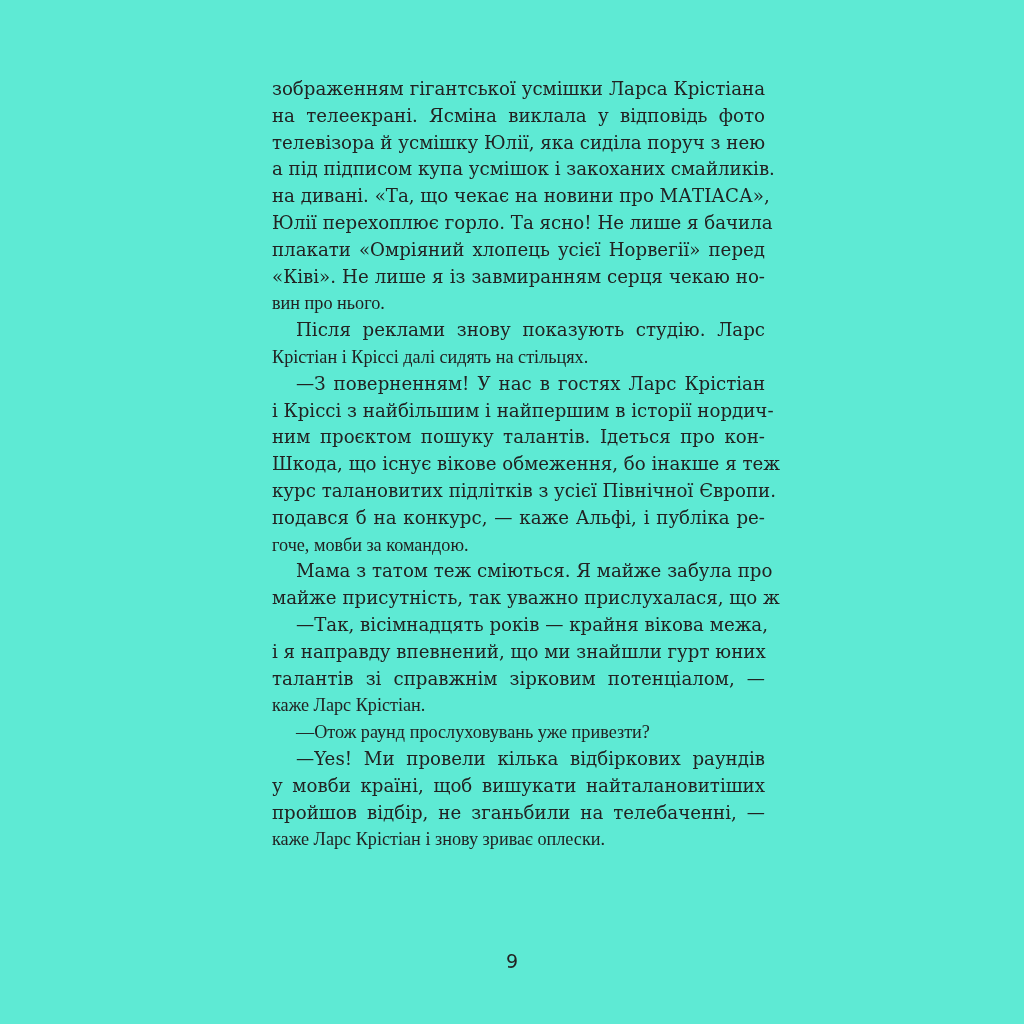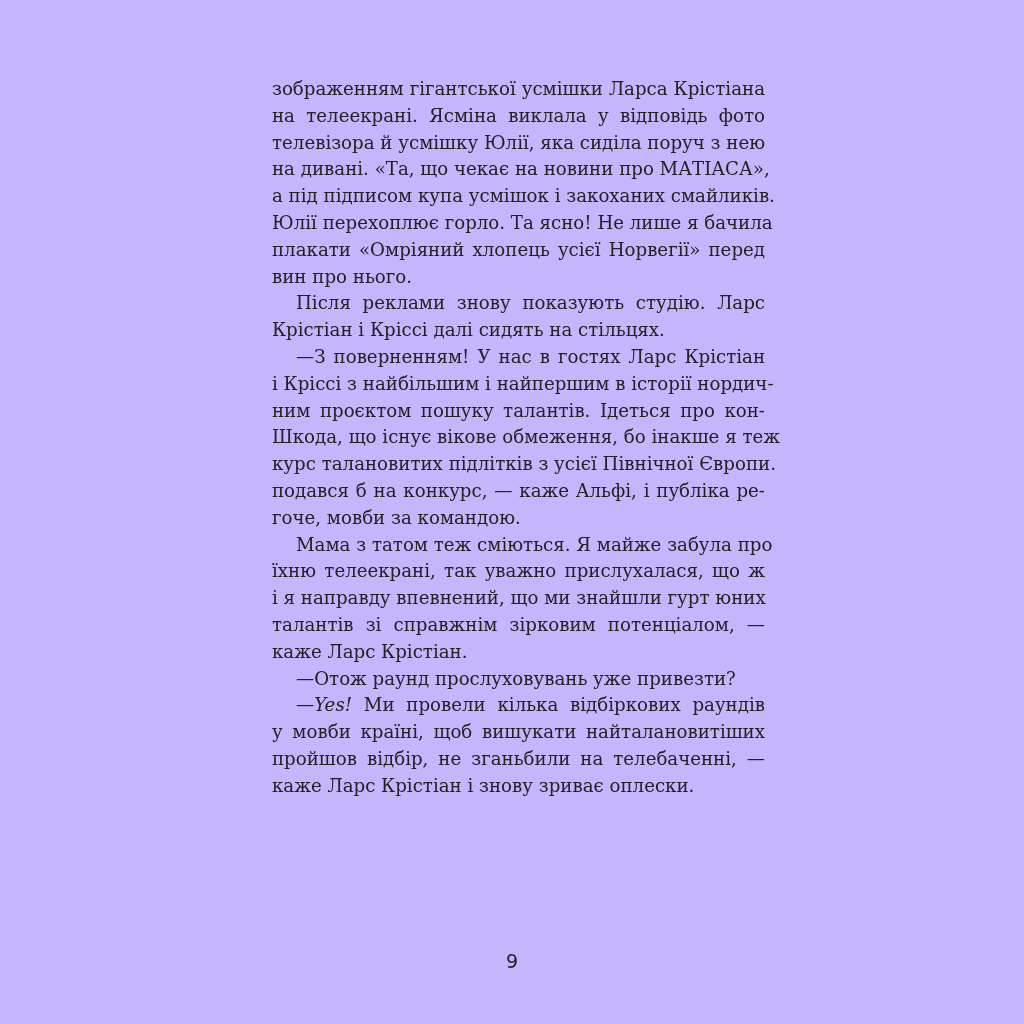--- a/index.html
+++ b/index.html
@@ -10,83 +10,85 @@
     body {
       width: 1024px;
       height: 1024px;
       position: relative;
       overflow: hidden;
     }
     .page {
       position: absolute;
       left: 0; top: 0;
       width: 1024px; height: 1024px;
-      background: #c4b5fd;
+      background: #5eead4;
     }
     .text-block {
       position: absolute;
       left: 272px;
       top: 76px;
       width: 493px;
       font-family: "DejaVu Serif", serif;
       font-size: 18.2px;
       line-height: 26.8px;
       color: #222222;
     }
     .line {
       display: block;
       white-space: nowrap;
       text-align: justify;
       text-align-last: justify;
       height: 26.8px;
     }
     .line.last {
       text-align-last: left;
+      font-family: Liberation Serif, serif;
     }
     .line.indent {
       padding-left: 24px;
     }
     .line .it {
-      font-style: italic;
     }
     .page-number {
       position: absolute;
       left: 0;
       width: 1024px;
       top: 950px;
       text-align: center;
       font-family: "DejaVu Sans", sans-serif;
       font-size: 19px;
       color: #222222;
     }
   </style>
 </head>
 <body>
 
 <div class="page">
   <div class="text-block">
     <span class="line">зображенням гігантської усмішки Ларса Крістіана</span>
     <span class="line">на телеекрані. Ясміна виклала у відповідь фото</span>
     <span class="line">телевізора й усмішку Юлії, яка сиділа поруч з нею</span>
+    <span class="line">а під підписом купа усмішок і закоханих смайликів.</span>
     <span class="line">на дивані. «Та, що чекає на новини про МАТІАСА»,</span>
-    <span class="line">а під підписом купа усмішок і закоханих смайликів.</span>
     <span class="line">Юлії перехоплює горло. Та ясно! Не лише я бачила</span>
     <span class="line">плакати «Омріяний хлопець усієї Норвегії» перед</span>
+    <span class="line">«Ківі». Не лише я із завмиранням серця чекаю но-</span>
     <span class="line last">вин про нього.</span>
     <span class="line indent">Після реклами знову показують студію. Ларс</span>
     <span class="line last">Крістіан і Кріссі далі сидять на стільцях.</span>
     <span class="line indent">—З поверненням! У нас в гостях Ларс Крістіан</span>
     <span class="line">і Кріссі з найбільшим і найпершим в історії нордич-</span>
     <span class="line">ним проєктом пошуку талантів. Ідеться про кон-</span>
     <span class="line">Шкода, що існує вікове обмеження, бо інакше я теж</span>
     <span class="line">курс талановитих підлітків з усієї Північної Європи.</span>
     <span class="line">подався б на конкурс, — каже Альфі, і публіка ре-</span>
     <span class="line last">гоче, мовби за командою.</span>
     <span class="line indent">Мама з татом теж сміються. Я майже забула про</span>
-    <span class="line">їхню телеекрані, так уважно прислухалася, що ж</span>
+    <span class="line">майже присутність, так уважно прислухалася, що ж</span>
+    <span class="line indent">—Так, вісімнадцять років — крайня вікова межа,</span>
     <span class="line">і я направду впевнений, що ми знайшли гурт юних</span>
     <span class="line">талантів зі справжнім зірковим потенціалом, —</span>
     <span class="line last">каже Ларс Крістіан.</span>
     <span class="line indent last">—Отож раунд прослуховувань уже привезти?</span>
     <span class="line indent"><span>—</span><span class="it">Yes!</span><span> Ми провели кілька відбіркових раундів</span></span>
     <span class="line">у мовби країні, щоб вишукати найталановитіших</span>
     <span class="line">пройшов відбір, не зганьбили на телебаченні, —</span>
     <span class="line last">каже Ларс Крістіан і знову зриває оплески.</span>
   </div>
   <div class="page-number">9</div>

